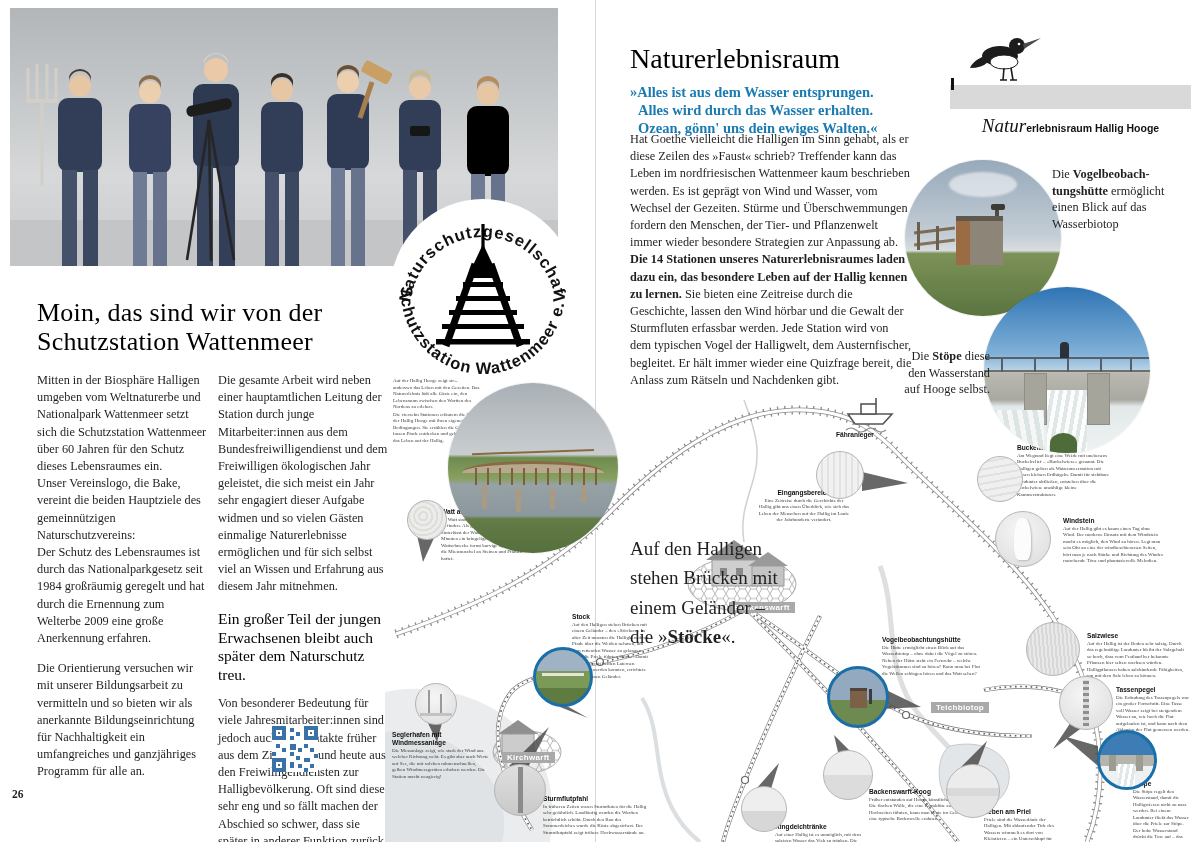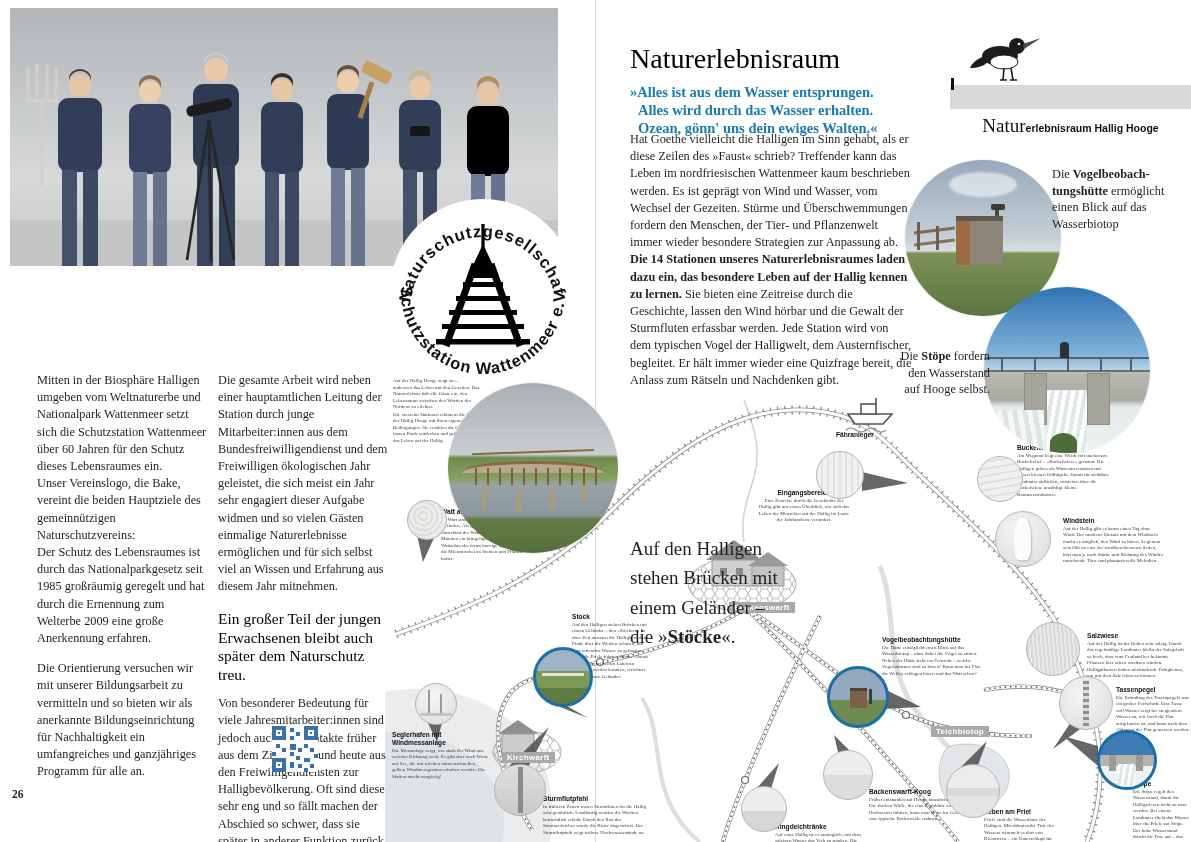--- a/index.html
+++ b/index.html
@@ -139,25 +139,26 @@
         <line x1="102" y1="66" x2="131" y2="148" stroke="#000" stroke-width="7"></line>
         <rect x="74" y="84" width="40" height="5"></rect>
         <rect x="67" y="98" width="54" height="5"></rect>
         <rect x="60" y="112" width="68" height="5"></rect>
         <rect x="53" y="126" width="82" height="5"></rect>
         <rect x="47" y="141" width="94" height="5.5"></rect>
       </g>
     </svg>
   </div>
 
+  <div class="abs h-blue heading-l" style="left:37px;top:298px;width:345px;z-index:2;">Moin, das sind wir von der Schutzstation Wattenmeer</div>
 
   <div class="abs bodytxt" style="left:37px;top:372px;width:170px;z-index:2;">
     <p>Mitten in der Biosphäre Halligen umgeben vom Weltnaturerbe und Nationalpark Wattenmeer setzt sich die Schutzstation Wattenmeer über 60 Jahren für den Schutz dieses Lebensraumes ein.</p>
     <p>Unser Vereinslogo, die Bake, vereint die beiden Hauptziele des gemeinnützigen Naturschutzvereins:</p>
-    <p>Der Schutz des Lebensraumes ist durch das Nationalparkgesetz seit 1985 großräumig geregelt und hat durch die Ernennung zum Welterbe 2009 eine große Anerkennung erfahren.</p>
+    <p>Der Schutz des Lebensraumes ist durch das Nationalparkgesetz seit 1984 großräumig geregelt und hat durch die Ernennung zum Welterbe 2009 eine große Anerkennung erfahren.</p>
     <div class="gap"></div>
     <p>Die Orientierung versuchen wir mit unserer Bildungsarbeit zu vermitteln und so bieten wir als anerkannte Bildungseinrichtung für Nachhaltigkeit ein umfangreiches und ganzjähriges Programm für alle an.</p>
   </div>
 
   <div class="abs bodytxt" style="left:218px;top:372px;width:174px;z-index:2;">
     <p>Die gesamte Arbeit wird neben einer hauptamtlichen Leitung der Station durch junge Mitarbeiter:innen aus dem Bundesfreiwilligendienst und dem Freiwilligen ökologischen Jahr geleistet, die sich meist ein Jahr sehr engagiert dieser Aufgabe widmen und so vielen Gästen einmalige Naturerlebnisse ermöglichen und für sich selbst viel an Wissen und Erfahrung aus diesem Jahr mitnehmen.</p>
     <div class="h-blue subhead2">Ein großer Teil der jungen Erwachsenen bleibt auch später dem Naturschutz treu.</div>
     <p>Von besonderer Bedeutung für viele Jahresmitarbeiter:innen sind jedoch auch die Kontakte früher aus dem Zivildienst und heute aus den Freiwilligendiensten zur Halligbevölkerung. Oft sind diese sehr eng und so fällt machen der Abschied so schwer, dass sie später in anderer Funktion zurück auf die Hallig kehren.</p>
   </div>
 
@@ -225,21 +226,21 @@
       <circle cx="49" cy="22" r="8" fill="#1c1c1c"></circle>
       <polygon points="55,20 73,14 56,25" fill="#4a4a4a"></polygon>
       <circle cx="51" cy="20" r="1.3" fill="#fff"></circle>
       <line x1="36" y1="44" x2="35" y2="56" stroke="#1c1c1c" stroke-width="1.6"></line>
       <line x1="43" y1="44" x2="45" y2="56" stroke="#1c1c1c" stroke-width="1.6"></line>
       <path d="M32,56 h7 M42,56 h7" stroke="#1c1c1c" stroke-width="1.4"></path>
     </svg>
   </div>
   <div class="abs" style="left:951px;top:78px;width:3px;height:12px;background:#111;z-index:3;"></div>
   <div class="abs" style="left:950px;top:85px;width:241px;height:24px;background:#d9d9d9;z-index:2;display:flex;align-items:baseline;justify-content:center;padding-top:2px;box-sizing:border-box;">
-    <span style="font-size:19px;font-family:'Liberation Serif',serif;color:#111;">Natur</span>
+    <span style="font-style:italic;font-size:19px;font-family:'Liberation Serif',serif;color:#111;">Natur</span>
       <span style="font-family:'Liberation Sans',sans-serif;font-weight:bold;font-size:10.5px;color:#111;margin-top:35px;">erlebnisraum Hallig Hooge</span>
   </div>
 
   <div class="abs bigc" style="left:905px;top:160px;width:156px;height:156px;background:linear-gradient(180deg,#97a9bb 0%,#c3cdd5 48%,#d8dde0 58%,#7c9257 60%,#5b7440 100%);">
     <div class="inner" style="left:28%;top:8%;width:44%;height:16%;border-radius:50%;background:rgba(255,255,255,.55);filter:blur(1px);"></div>
     <div class="inner" style="left:58%;top:30%;width:4px;height:34%;background:#4e4a42;"></div>
     <div class="inner" style="left:55%;top:28%;width:14px;height:6px;background:#3c3a34;border-radius:2px;"></div>
     <div class="inner" style="left:33%;top:36%;width:30%;height:28%;background:linear-gradient(90deg,#9b6b43 0 30%,#8d8577 30%);border-top:5px solid #5f584e;"></div>
     <div class="inner" style="left:6%;top:44%;width:26%;height:3px;background:#7d6b56;transform:rotate(-7deg);"></div>
     <div class="inner" style="left:6%;top:52%;width:26%;height:3px;background:#84735f;transform:rotate(-7deg);"></div>
@@ -261,21 +262,21 @@
     <div class="inner" style="left:88%;top:42%;width:2px;height:9%;background:#55606a;"></div>
     <div class="inner" style="left:46%;top:33%;width:9px;height:16px;background:#2a3138;border-radius:4px 4px 0 0;"></div>
     <div class="inner" style="left:24%;top:52%;width:13%;height:30%;background:#a5a59b;border:1px solid #8e8e85;"></div>
     <div class="inner" style="left:62%;top:52%;width:13%;height:30%;background:#a5a59b;border:1px solid #8e8e85;"></div>
     <div class="inner" style="left:38%;top:62%;width:24%;height:38%;background:repeating-linear-gradient(100deg,#fdfdfd 0 4px,#dfe7e7 4px 8px);"></div>
     <div class="inner" style="left:6%;top:74%;width:30%;height:26%;background:repeating-linear-gradient(80deg,#f5f7f7 0 5px,#dde4e4 5px 10px);"></div>
     <div class="inner" style="left:40%;top:88%;width:16%;height:12%;background:#4e6b3a;border-radius:50% 50% 0 0;"></div>
   </div>
 
   <div class="abs cap" style="left:896px;top:348px;width:94px;text-align:right;z-index:6;">
-    <span>Die </span><span style="font-weight:bold;">Stöpe</span><span> fordern den Wasserstand auf Hooge selbst.</span>
+    <span>Die </span><span style="font-weight:bold;">Stöpe</span><span> diese den Wasserstand auf Hooge selbst.</span>
   </div>
 
   <svg class="abs" style="left:385px;top:368px;z-index:1;" width="806" height="474" viewBox="385 368 806 474">
     <defs>
       <pattern id="hexp" width="11" height="9.5" patternUnits="userSpaceOnUse">
         <path d="M2.7,0 L8.2,0 L11,4.75 L8.2,9.5 L2.7,9.5 L0,4.75 Z" fill="none" stroke="#9a9a9a" stroke-width="0.7"></path>
       </pattern>
     </defs>
 
     <g>
@@ -362,21 +363,21 @@
     </g>
   </svg>
 
   <div class="abs st" style="left:393px;top:377px;width:96px;">
     <div class="x">Auf der Hallig Hooge zeigt sich mehr als anderswo das Leben mit den Gezeiten. Das Naturerlebnis lädt alle Gäste ein, den Lebensraum zwischen den Warften des Nordens zu erleben.</div>
     <div class="x">Die vierzehn Stationen erläutern die Situation der Hallig Hooge mit ihren eigenen Bedingungen. Sie erzählen die Geschichte, lassen Pfade entdecken und geben Einblicke in das Leben auf der Hallig.</div>
   </div>
 
   <div class="abs badge" style="left:692px;top:602px;margin-left:37px;">Backenswarft</div>
   <div class="abs badge" style="left:502px;top:752px;">Kirchwarft</div>
-  <div class="abs badge" style="left:931px;top:726px;">Teichbiotop</div>
+  <div class="abs badge" style="left:931px;top:702px;">Teichbiotop</div>
 
   <div class="abs st" style="left:836px;top:431px;width:60px;">
     <div class="t">Fähranleger</div>
   </div>
   <div class="abs st" style="left:1017px;top:444px;width:95px;">
     <div class="t">Buckelwiese</div>
     <div class="x">Am Wegrand liegt eine Weide mit unebenem Buckelrelief – »Buckelwiese« genannt. Die Halligen gelten als Wattenmeerstation mit diesen kleinen Erdhügeln. Damit für sichtbare Landunter abfließen, entstehen über die Buckelwiese unzählige kleine Kammerstrukturen.</div>
   </div>
   <div class="abs st" style="left:1063px;top:517px;width:100px;">
     <div class="t">Windstein</div>

